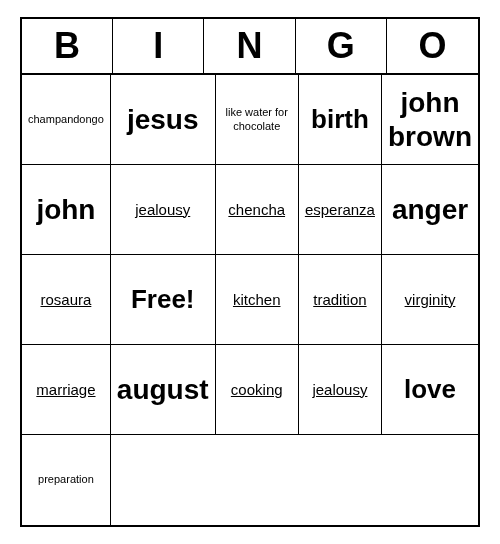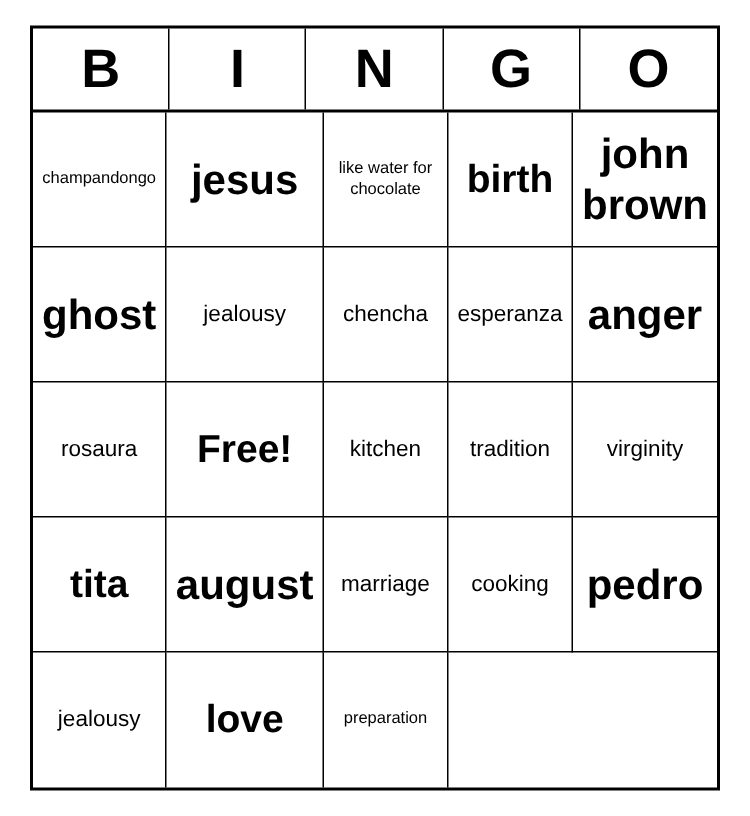--- a/index.html
+++ b/index.html
@@ -53,20 +53,21 @@
       border-bottom: none;
     }
     .cell-text {
       line-height: 1.2;
     }
     .size-small {
       font-size: 11px;
     }
     .size-medium {
       font-size: 15px;
+      text-decoration: underline;
     }
     .size-large {
       font-size: 28px;
       font-weight: bold;
     }
     .size-xlarge {
       font-size: 26px;
       font-weight: bold;
     }
   </style>
@@ -91,21 +92,21 @@
       <div class="bingo-cell">
         <span class="cell-text size-small">like water for chocolate</span>
       </div>
       <div class="bingo-cell">
         <span class="cell-text size-xlarge">birth</span>
       </div>
       <div class="bingo-cell">
         <span class="cell-text size-large">john brown</span>
       </div>
       <div class="bingo-cell">
-        <span class="cell-text size-large">ghost</span>
+        <span class="cell-text size-large">john</span>
       </div>
       <div class="bingo-cell">
         <span class="cell-text size-medium">jealousy</span>
       </div>
       <div class="bingo-cell">
         <span class="cell-text size-medium">chencha</span>
       </div>
       <div class="bingo-cell">
         <span class="cell-text size-medium">esperanza</span>
       </div>
@@ -121,33 +122,27 @@
       <div class="bingo-cell">
         <span class="cell-text size-medium">kitchen</span>
       </div>
       <div class="bingo-cell">
         <span class="cell-text size-medium">tradition</span>
       </div>
       <div class="bingo-cell">
         <span class="cell-text size-medium">virginity</span>
       </div>
       <div class="bingo-cell">
-        <span class="cell-text size-xlarge">tita</span>
+        <span class="cell-text size-medium">marriage</span>
       </div>
       <div class="bingo-cell">
         <span class="cell-text size-large">august</span>
       </div>
       <div class="bingo-cell">
-        <span class="cell-text size-medium">marriage</span>
-      </div>
-      <div class="bingo-cell">
         <span class="cell-text size-medium">cooking</span>
-      </div>
-      <div class="bingo-cell">
-        <span class="cell-text size-large">pedro</span>
       </div>
       <div class="bingo-cell">
         <span class="cell-text size-medium">jealousy</span>
       </div>
       <div class="bingo-cell">
         <span class="cell-text size-xlarge">love</span>
       </div>
       <div class="bingo-cell">
         <span class="cell-text size-small">preparation</span>
       </div>

